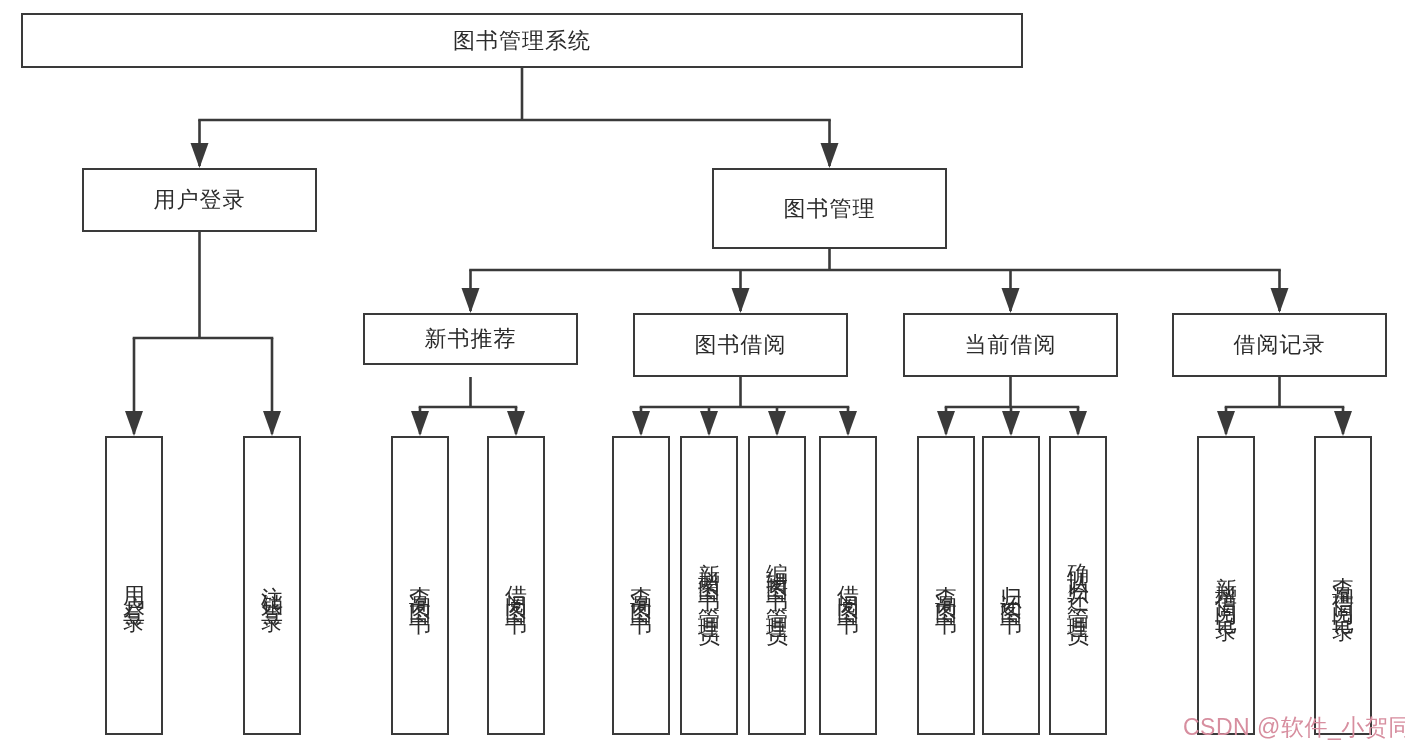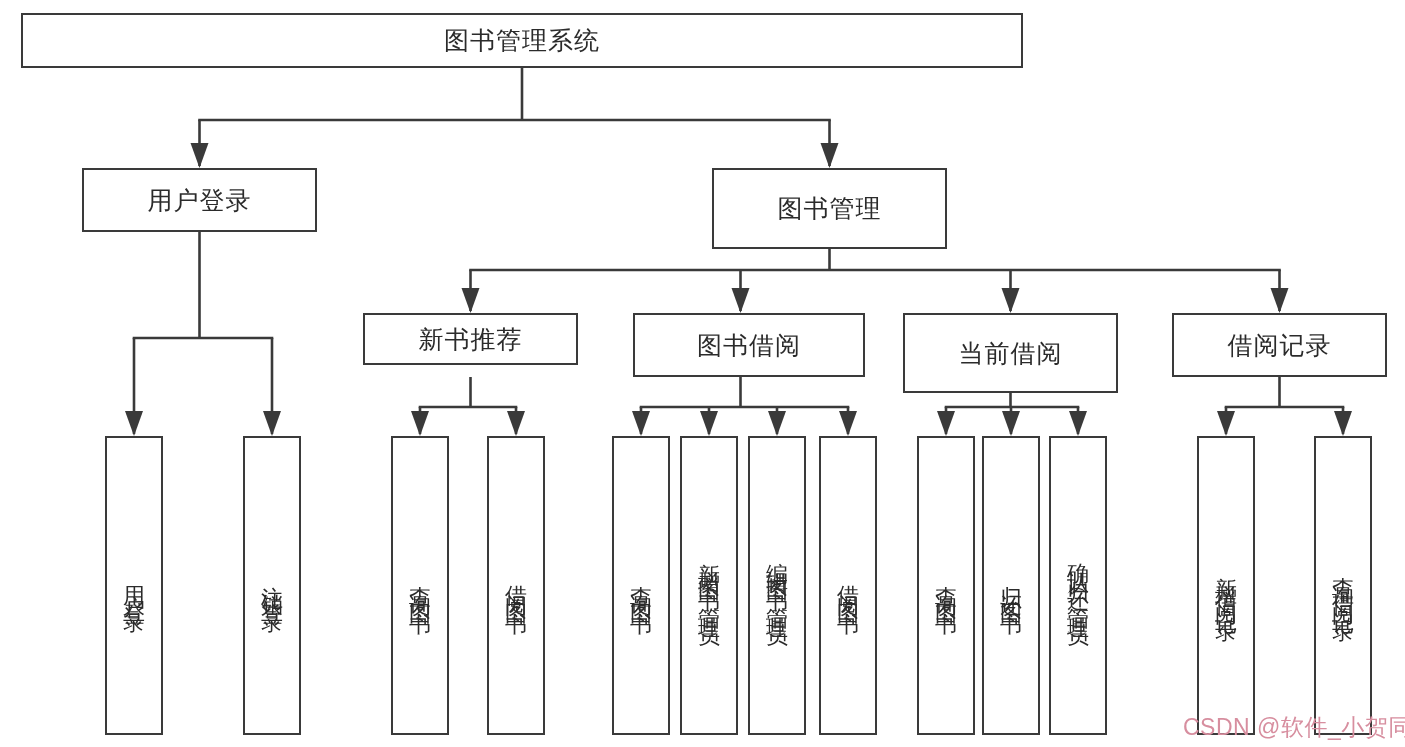--- a/index.html
+++ b/index.html
@@ -35,21 +35,21 @@
   .arrow { fill: var(--line); stroke: none; }
   .box {
     position: absolute;
     background: var(--background);
     border: 2.5px solid var(--line);
     display: flex;
     align-items: center;
     justify-content: center;
     color: var(--text);
   }
-  .hbox { font-size: 25px; letter-spacing: 1px; }
+  .hbox { font-size: 22px; letter-spacing: 1px; }
   .vbox { font-size: 22px; }
   .vbox .vtext {
     writing-mode: vertical-rl;
     text-orientation: mixed;
     letter-spacing: 9px;
     line-height: 1.1;
     white-space: nowrap;
   }
   .watermark {
     position: absolute;
@@ -139,24 +139,24 @@
   <div class="box hbox" style="left:82px;top:168px;width:235px;height:64px">
     <span>用户登录</span>
   </div>
   <div class="box hbox" style="left:712px;top:168px;width:235px;height:81px">
     <span>图书管理</span>
   </div>
 
   <div class="box hbox" style="left:363px;top:313px;width:215px;height:52px">
     <span>新书推荐</span>
   </div>
-  <div class="box hbox" style="left:633px;top:313px;width:232px;height:64px">
+  <div class="box hbox" style="left:633px;top:313px;width:215px;height:64px">
     <span>图书借阅</span>
   </div>
-  <div class="box hbox" style="left:903px;top:313px;width:215px;height:80px">
+  <div class="box hbox" style="left:903px;top:313px;width:215px;height:64px">
     <span>当前借阅</span>
   </div>
   <div class="box hbox" style="left:1172px;top:313px;width:215px;height:64px">
     <span>借阅记录</span>
   </div>
 
   <div class="box vbox" style="left:105px;top:436px;width:58px;height:299px">
     <span class="vtext">用户登录</span>
   </div>
   <div class="box vbox" style="left:243px;top:436px;width:58px;height:299px">

